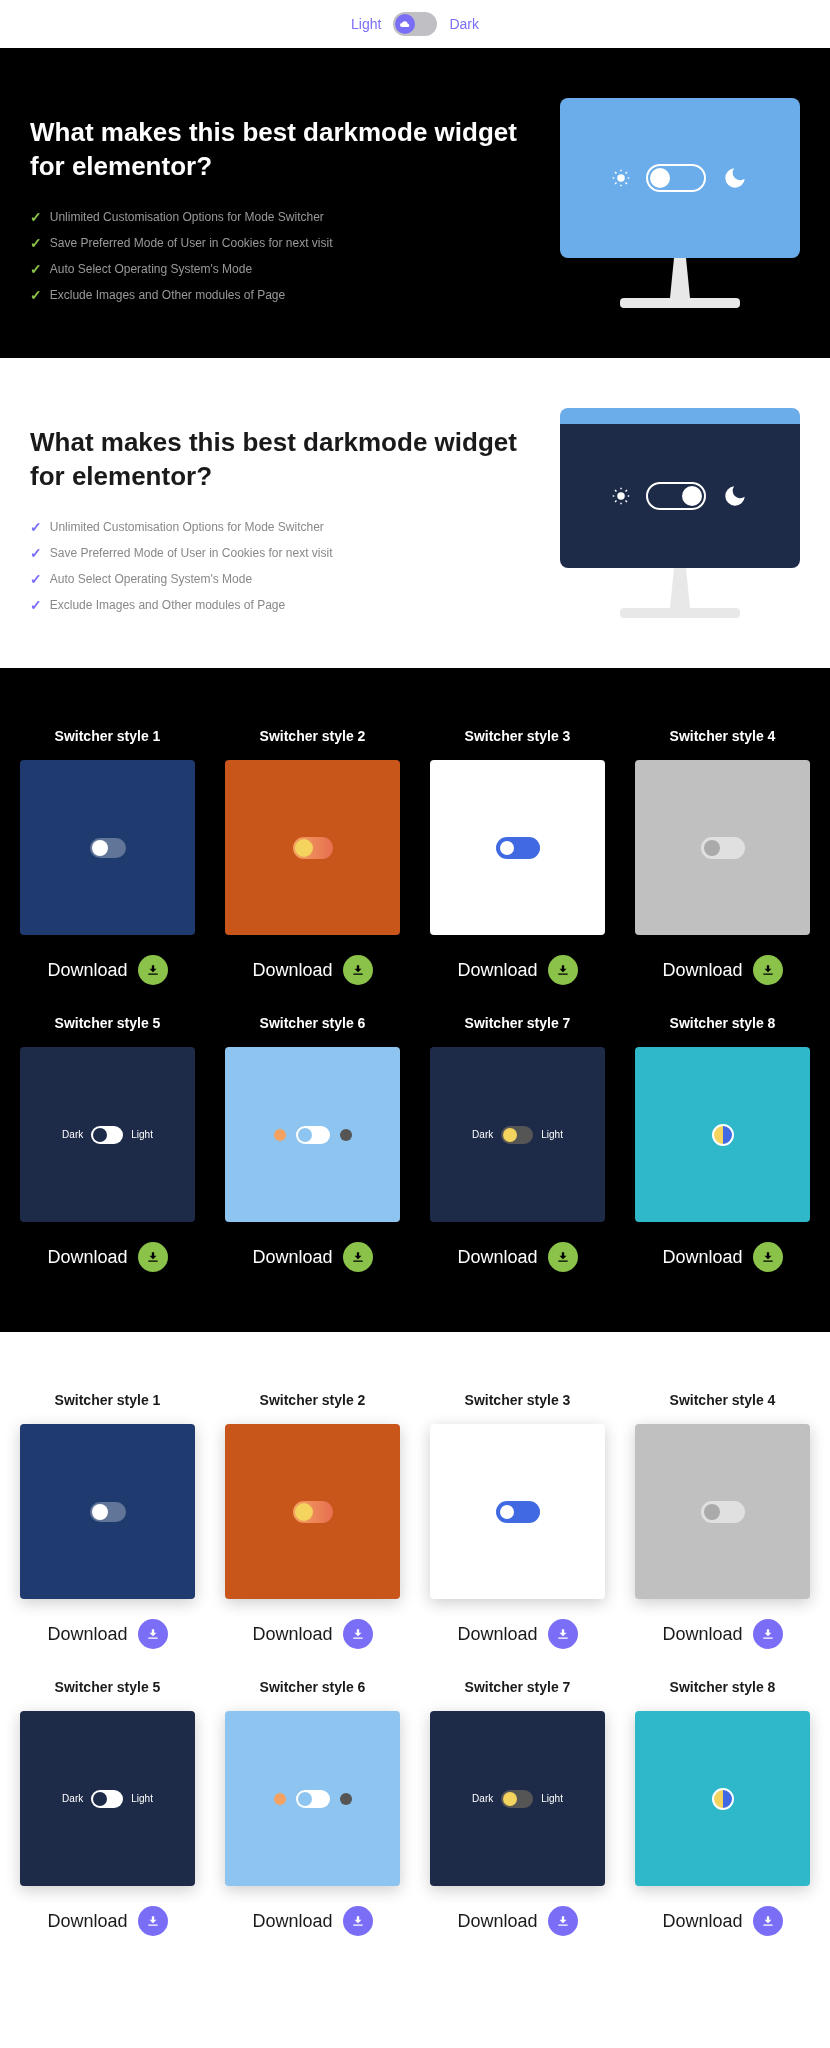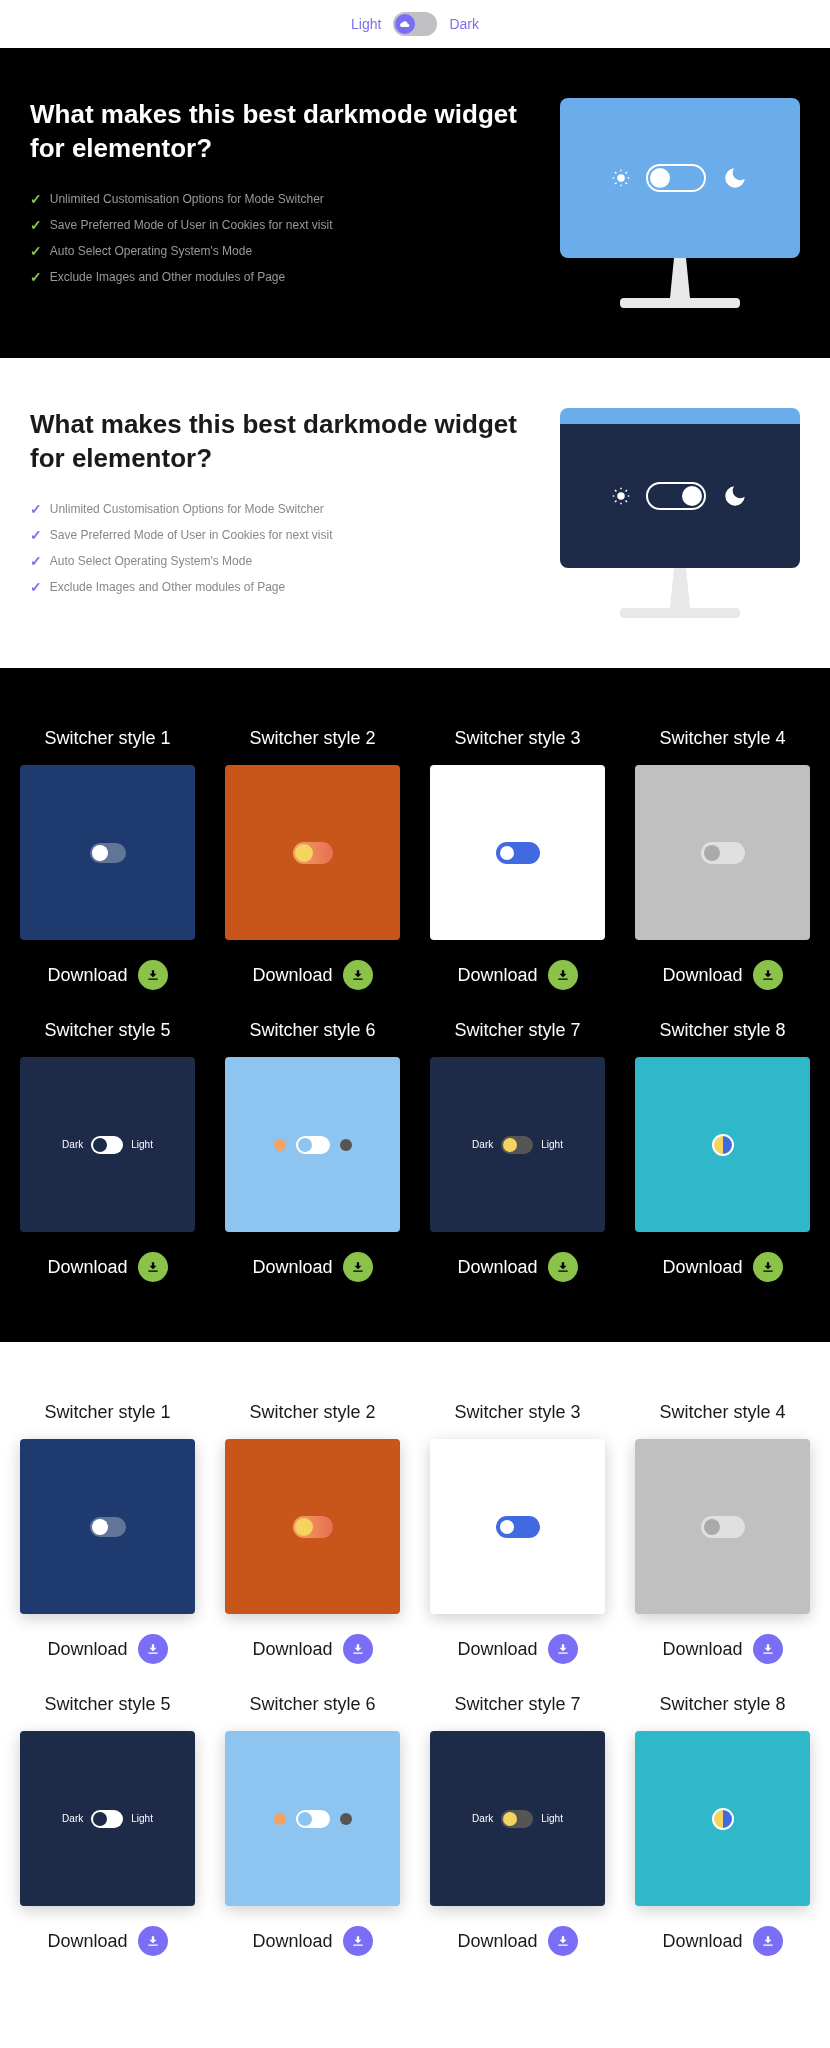--- a/index.html
+++ b/index.html
@@ -3,21 +3,21 @@
 <meta charset="utf-8">
 <style>
 *{margin:0;padding:0;box-sizing:border-box;font-family:'Segoe UI',Arial,sans-serif}
 body{background:#fff}
 .top-switch{display:flex;align-items:center;justify-content:center;gap:12px;padding:12px 0;background:#fff}
 .top-switch span{color:#7b6ef6;font-size:14px}
 .toggle{width:44px;height:24px;background:#c0bfc4;border-radius:12px;position:relative;cursor:pointer}
 .toggle .knob{width:20px;height:20px;background:#7b6ef6;border-radius:50%;position:absolute;top:2px;left:2px;display:flex;align-items:center;justify-content:center}
 .toggle .knob svg{width:12px;height:12px;fill:#fff}
 
-.hero{padding:50px 30px;display:flex;gap:40px;align-items:flex-start}
+.hero{padding:50px 30px;display:flex;gap:40px;align-items:flex-end}
 .hero.dark{background:#000;color:#fff}
 .hero.light{background:#fff;color:#1a1a1a}
 .hero-left{flex:1}
 .hero h2{font-size:26px;font-weight:700;line-height:1.3;margin-bottom:20px}
 .feature-list{list-style:none}
 .feature-list li{font-size:12px;padding:5px 0;display:flex;align-items:center;gap:8px;color:#888}
 .feature-list .check{color:#7b6ef6;font-weight:bold;font-size:14px}
 .hero.dark .feature-list li{color:#999}
 .hero.dark .feature-list .check{color:#8bc34a}
 
@@ -33,21 +33,21 @@
 .mini-toggle.left .dot{left:2px}
 .mini-toggle.right .dot{right:2px}
 .stand{width:40px;height:40px;background:#e8e8e8;margin:0 auto;clip-path:polygon(35% 0,65% 0,75% 100%,25% 100%)}
 .base{width:120px;height:10px;background:#e8e8e8;margin:0 auto;border-radius:4px}
 
 .grid-section{padding:60px 20px}
 .grid-section.dark{background:#000}
 .grid-section.light{background:#fff}
 .grid{display:grid;grid-template-columns:repeat(4,1fr);gap:30px;max-width:800px;margin:0 auto}
 .card{text-align:center}
-.card h3{font-size:18px;font-weight:400;margin-bottom:16px}
+.card h3{font-size:14px;font-weight:700;margin-bottom:16px}
 .grid-section.dark .card h3{color:#fff}
 .grid-section.light .card h3{color:#1a1a1a}
 .preview{width:100%;aspect-ratio:1;border-radius:4px;display:flex;align-items:center;justify-content:center;box-shadow:0 4px 12px rgba(0,0,0,0.15)}
 .grid-section.light .preview{box-shadow:0 4px 16px rgba(0,0,0,0.2)}
 .preview.c1{background:#1e3a6e}
 .preview.c2{background:#c8551a}
 .preview.c3{background:#fff}
 .preview.c4{background:#c0c0c0}
 .preview.c5{background:#1e2b48}
 .preview.c6{background:#8ec5f0}

